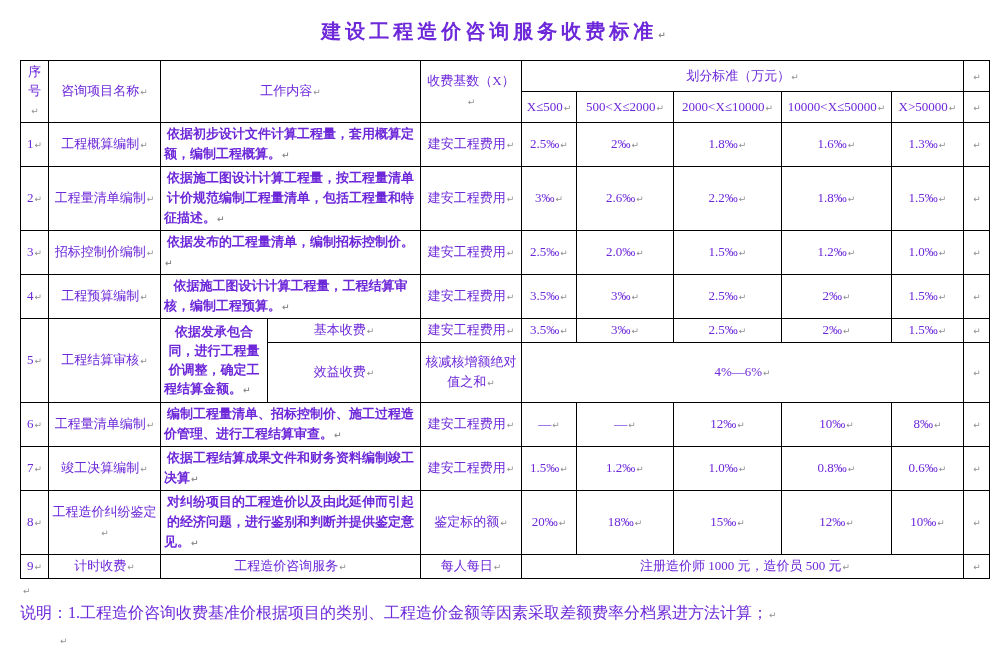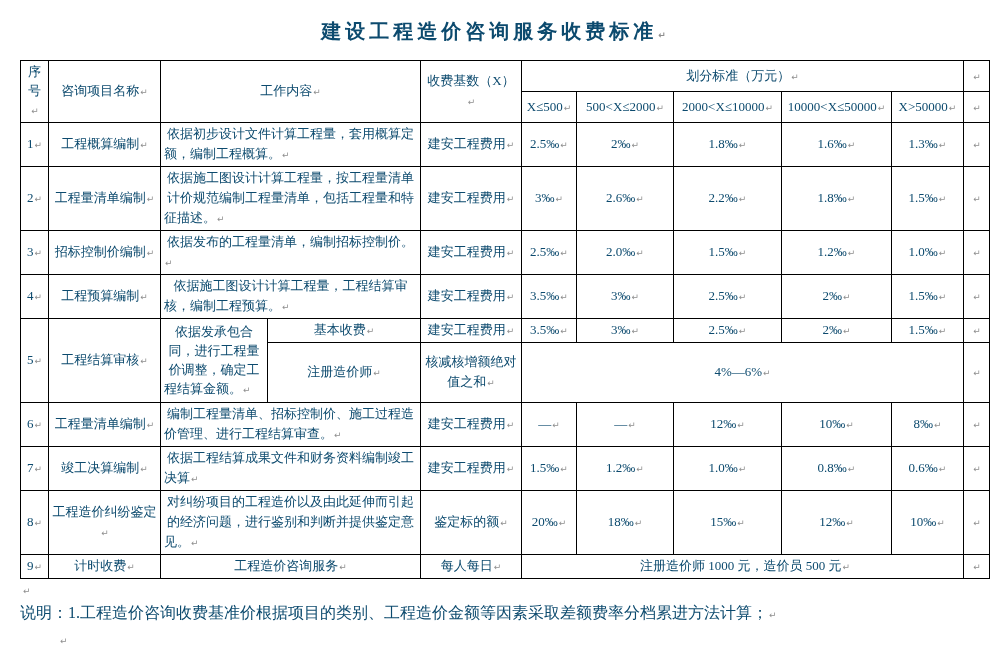--- a/index.html
+++ b/index.html
@@ -1,33 +1,33 @@
 <!DOCTYPE html>
 <html><head>
 <meta charset="utf-8">
 <style>
   html,body{margin:0;padding:0;background:#fff;}
   .page{
     position:relative;width:991px;height:654px;background:#fff;
-    font-family:"Liberation Serif","DejaVu Serif",serif;color:#0c4a6e;overflow:hidden;
+    font-family:"Liberation Serif","DejaVu Serif",serif;color:#6d28d9;overflow:hidden;
   }
   .doc-title{
     margin-top:18px;text-align:center;font-size:20px;font-weight:bold;letter-spacing:4px;
     line-height:26px;
   }
   table.fee{
     border-collapse:collapse;table-layout:fixed;margin:12px 0 0 20px;
     font-size:13px;
   }
   table.fee td{
     border:1px solid #000;padding:1px 3px;text-align:center;vertical-align:middle;
     line-height:20px;word-break:break-all;overflow:hidden;
   }
   td.l{text-align:left;}
-  td.just{text-align:justify;text-align-last:left;padding:1px 8px;}
+  td.just{text-align:justify;text-align-last:left;padding:1px 8px;font-weight:bold;}
   td.narrow{padding:1px 6px;margin-left:40px;}
   td.rm{border:none;vertical-align:top;text-align:left;padding:1px 0 0 6px;}
   .pm::after,.rm::after{
     content:"↵";color:#8f8f8f;font-size:9px;font-family:"DejaVu Sans",sans-serif;
     margin-left:1px;
   }
   .blankline{margin:2px 0 0 22px;height:16px;line-height:16px;}
   .notes{margin:4px 0 0 20px;font-size:16px;line-height:23px;}
   .notes .cont{padding-left:39px;}
 </style>
@@ -130,21 +130,21 @@
       <td class="l"><span>基本收费</span><span class="pm"></span></td>
       <td><span>建安工程费用</span><span class="pm"></span></td>
       <td><span>3.5‰</span><span class="pm"></span></td>
       <td><span>3‰</span><span class="pm"></span></td>
       <td><span>2.5‰</span><span class="pm"></span></td>
       <td><span>2‰</span><span class="pm"></span></td>
       <td><span>1.5‰</span><span class="pm"></span></td>
       <td class="rm"></td>
     </tr>
     <tr style="height:60px">
-      <td class="l"><span>注册造价师</span><span class="pm"></span></td>
+      <td class="l"><span>效益收费</span><span class="pm"></span></td>
       <td><span>核减核增额绝对值之和</span><span class="pm"></span></td>
       <td colspan="5"><span>4%—6%</span><span class="pm"></span></td>
       <td class="rm"></td>
     </tr>
 
     <tr style="height:44px">
       <td><span>6</span><span class="pm"></span></td>
       <td><span>工程量清单编制</span><span class="pm"></span></td>
       <td colspan="2" class="just"><span>编制工程量清单、招标控制价、施工过程造价管理、进行工程结算审查。</span><span class="pm"></span></td>
       <td><span>建安工程费用</span><span class="pm"></span></td>

